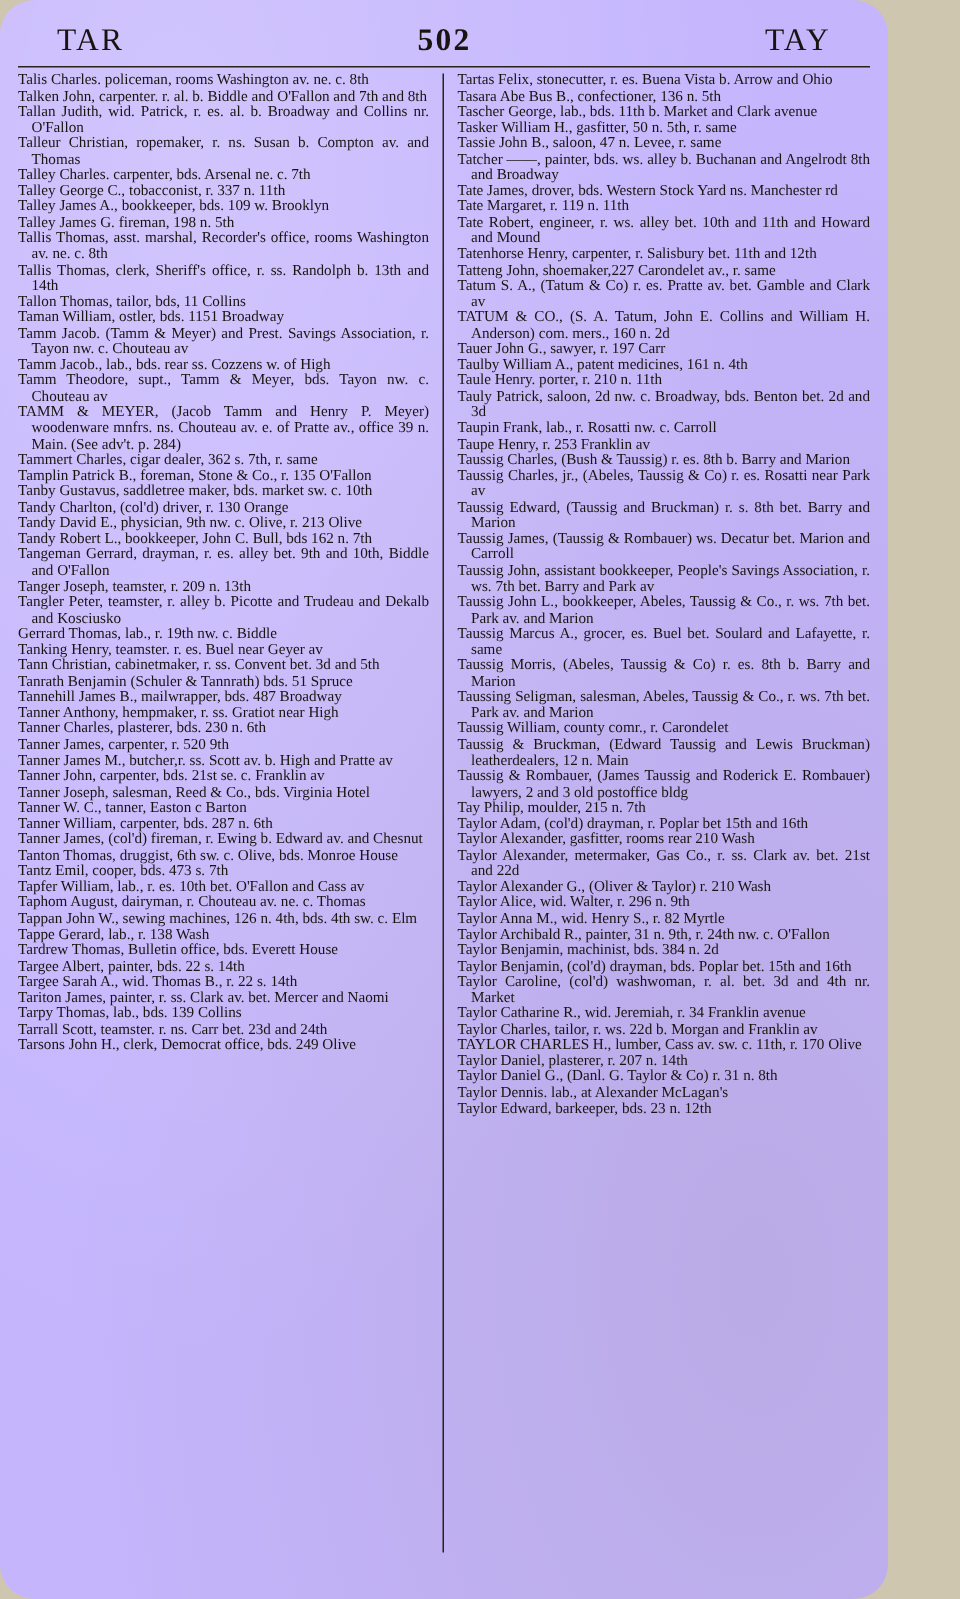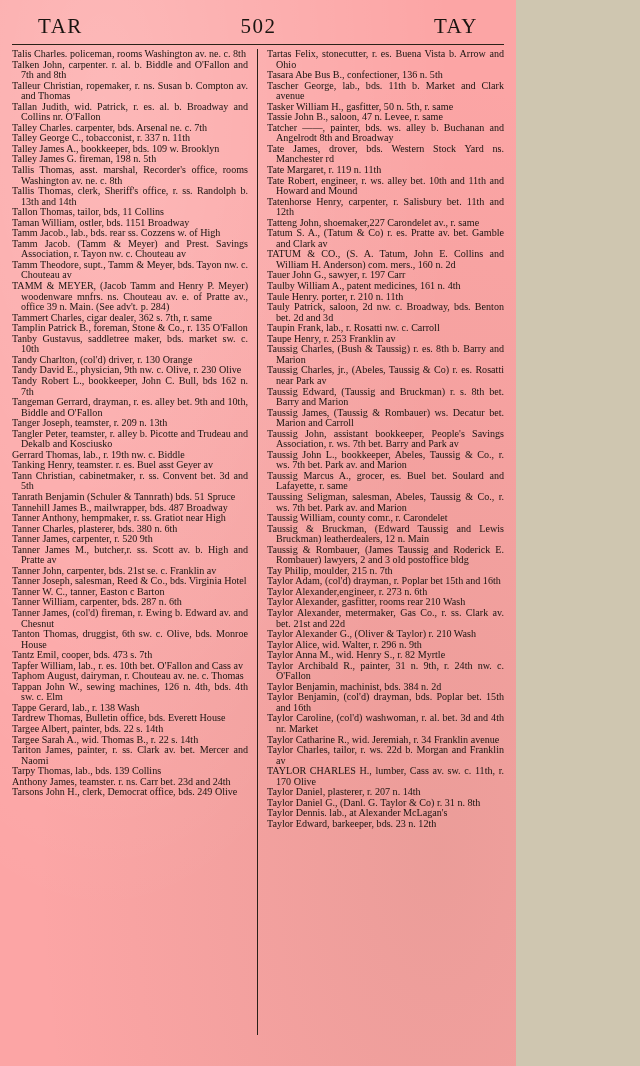--- a/index.html
+++ b/index.html
@@ -8,26 +8,27 @@
     background: #cfc6b0;
   }
   body {
     width: 640px;
     height: 1066px;
     font-family: "Liberation Serif", serif;
     color: #1a1410;
   }
   .page {
     position: relative;
-    width: 516px;
+    width: 592px;
     height: 1066px;
-    background: #fca5a5;
+    background: #c4b5fd;
     box-sizing: border-box;
     padding: 14px 12px 8px 12px;
     overflow: hidden;
+    border-radius: 23px;
   }
   .page::before {
     content: "";
     position: absolute;
     inset: 0;
     background:
       radial-gradient(ellipse at 20% 10%, rgba(255,255,255,0.22), rgba(255,255,255,0) 60%),
       radial-gradient(ellipse at 85% 80%, rgba(120,100,70,0.13), rgba(255,255,255,0) 65%);
     pointer-events: none;
   }
@@ -38,21 +39,21 @@
     justify-content: space-between;
     font-size: 21px;
     letter-spacing: 1.5px;
     padding: 0 26px 5px 26px;
     font-family: "Liberation Serif", serif;
   }
   .header .hdr-left, .header .hdr-right {
     font-weight: normal;
   }
   .header .hdr-center {
-    font-weight: normal;
+    font-weight: bold;
   }
   .rule {
     position: relative;
     border-top: 1.6px solid #2a2118;
     margin: 0 0 4px 0;
   }
   .columns {
     position: relative;
     display: flex;
     height: 986px;
@@ -89,69 +90,69 @@
     <span class="hdr-center">502</span>
     <span class="hdr-right">TAY</span>
   </div>
 
   <div class="rule"></div>
 
   <div class="columns">
     <div class="col col-left" id="col-left">
         <p class="entry">Talis Charles. policeman, rooms Washington av. ne. c. 8th</p>
         <p class="entry">Talken John, carpenter. r. al. b. Biddle and O'Fallon and 7th and 8th</p>
+        <p class="entry">Tallan Judith, wid. Patrick, r. es. al. b. Broadway and Collins nr. O'Fallon</p>
         <p class="entry">Talleur Christian, ropemaker, r. ns. Susan b. Compton av. and Thomas</p>
-        <p class="entry">Tallan Judith, wid. Patrick, r. es. al. b. Broadway and Collins nr. O'Fallon</p>
         <p class="entry">Talley Charles. carpenter, bds. Arsenal ne. c. 7th</p>
         <p class="entry">Talley George C., tobacconist, r. 337 n. 11th</p>
         <p class="entry">Talley James A., bookkeeper, bds. 109 w. Brooklyn</p>
         <p class="entry">Talley James G. fireman, 198 n. 5th</p>
         <p class="entry">Tallis Thomas, asst. marshal, Recorder's office, rooms Washington av. ne. c. 8th</p>
         <p class="entry">Tallis Thomas, clerk, Sheriff's office, r. ss. Randolph b. 13th and 14th</p>
         <p class="entry">Tallon Thomas, tailor, bds, 11 Collins</p>
         <p class="entry">Taman William, ostler, bds. 1151 Broadway</p>
+        <p class="entry">Tamm Jacob. (Tamm &amp; Meyer) and Prest. Savings Association, r. Tayon nw. c. Chouteau av</p>
         <p class="entry">Tamm Jacob., lab., bds. rear ss. Cozzens w. of High</p>
-        <p class="entry">Tamm Jacob. (Tamm &amp; Meyer) and Prest. Savings Association, r. Tayon nw. c. Chouteau av</p>
         <p class="entry">Tamm Theodore, supt., Tamm &amp; Meyer, bds. Tayon nw. c. Chouteau av</p>
         <p class="entry">TAMM &amp; MEYER, (Jacob Tamm and Henry P. Meyer) woodenware mnfrs. ns. Chouteau av. e. of Pratte av., office 39 n. Main. (See adv't. p. 284)</p>
         <p class="entry">Tammert Charles, cigar dealer, 362 s. 7th, r. same</p>
         <p class="entry">Tamplin Patrick B., foreman, Stone &amp; Co., r. 135 O'Fallon</p>
         <p class="entry">Tanby Gustavus, saddletree maker, bds. market sw. c. 10th</p>
         <p class="entry">Tandy Charlton, (col'd) driver, r. 130 Orange</p>
-        <p class="entry">Tandy David E., physician, 9th nw. c. Olive, r. 230 Olive</p>
+        <p class="entry">Tandy David E., physician, 9th nw. c. Olive, r. 213 Olive</p>
         <p class="entry">Tandy Robert L., bookkeeper, John C. Bull, bds 162 n. 7th</p>
         <p class="entry">Tangeman Gerrard, drayman, r. es. alley bet. 9th and 10th, Biddle and O'Fallon</p>
         <p class="entry">Tanger Joseph, teamster, r. 209 n. 13th</p>
         <p class="entry">Tangler Peter, teamster, r. alley b. Picotte and Trudeau and Dekalb and Kosciusko</p>
         <p class="entry">Gerrard Thomas, lab., r. 19th nw. c. Biddle</p>
-        <p class="entry">Tanking Henry, teamster. r. es. Buel asst Geyer av</p>
+        <p class="entry">Tanking Henry, teamster. r. es. Buel near Geyer av</p>
         <p class="entry">Tann Christian, cabinetmaker, r. ss. Convent bet. 3d and 5th</p>
         <p class="entry">Tanrath Benjamin (Schuler &amp; Tannrath) bds. 51 Spruce</p>
         <p class="entry">Tannehill James B., mailwrapper, bds. 487 Broadway</p>
         <p class="entry">Tanner Anthony, hempmaker, r. ss. Gratiot near High</p>
-        <p class="entry">Tanner Charles, plasterer, bds. 380 n. 6th</p>
+        <p class="entry">Tanner Charles, plasterer, bds. 230 n. 6th</p>
         <p class="entry">Tanner James, carpenter, r. 520 9th</p>
         <p class="entry">Tanner James M., butcher,r. ss. Scott av. b. High and Pratte av</p>
         <p class="entry">Tanner John, carpenter, bds. 21st se. c. Franklin av</p>
         <p class="entry">Tanner Joseph, salesman, Reed &amp; Co., bds. Virginia Hotel</p>
         <p class="entry">Tanner W. C., tanner, Easton c Barton</p>
         <p class="entry">Tanner William, carpenter, bds. 287 n. 6th</p>
         <p class="entry">Tanner James, (col'd) fireman, r. Ewing b. Edward av. and Chesnut</p>
         <p class="entry">Tanton Thomas, druggist, 6th sw. c. Olive, bds. Monroe House</p>
         <p class="entry">Tantz Emil, cooper, bds. 473 s. 7th</p>
         <p class="entry">Tapfer William, lab., r. es. 10th bet. O'Fallon and Cass av</p>
         <p class="entry">Taphom August, dairyman, r. Chouteau av. ne. c. Thomas</p>
         <p class="entry">Tappan John W., sewing machines, 126 n. 4th, bds. 4th sw. c. Elm</p>
         <p class="entry">Tappe Gerard, lab., r. 138 Wash</p>
         <p class="entry">Tardrew Thomas, Bulletin office, bds. Everett House</p>
         <p class="entry">Targee Albert, painter, bds. 22 s. 14th</p>
         <p class="entry">Targee Sarah A., wid. Thomas B., r. 22 s. 14th</p>
         <p class="entry">Tariton James, painter, r. ss. Clark av. bet. Mercer and Naomi</p>
         <p class="entry">Tarpy Thomas, lab., bds. 139 Collins</p>
-        <p class="entry">Anthony James, teamster. r. ns. Carr bet. 23d and 24th</p>
+        <p class="entry">Tarrall Scott, teamster. r. ns. Carr bet. 23d and 24th</p>
         <p class="entry">Tarsons John H., clerk, Democrat office, bds. 249 Olive</p>
       </div>
     <div class="col col-right" id="col-right">
         <p class="entry">Tartas Felix, stonecutter, r. es. Buena Vista b. Arrow and Ohio</p>
         <p class="entry">Tasara Abe Bus B., confectioner, 136 n. 5th</p>
         <p class="entry">Tascher George, lab., bds. 11th b. Market and Clark avenue</p>
         <p class="entry">Tasker William H., gasfitter, 50 n. 5th, r. same</p>
         <p class="entry">Tassie John B., saloon, 47 n. Levee, r. same</p>
         <p class="entry">Tatcher ——, painter, bds. ws. alley b. Buchanan and Angelrodt 8th and Broadway</p>
         <p class="entry">Tate James, drover, bds. Western Stock Yard ns. Manchester rd</p>
@@ -167,27 +168,27 @@
         <p class="entry">Tauly Patrick, saloon, 2d nw. c. Broadway, bds. Benton bet. 2d and 3d</p>
         <p class="entry">Taupin Frank, lab., r. Rosatti nw. c. Carroll</p>
         <p class="entry">Taupe Henry, r. 253 Franklin av</p>
         <p class="entry">Taussig Charles, (Bush &amp; Taussig) r. es. 8th b. Barry and Marion</p>
         <p class="entry">Taussig Charles, jr., (Abeles, Taussig &amp; Co) r. es. Rosatti near Park av</p>
         <p class="entry">Taussig Edward, (Taussig and Bruckman) r. s. 8th bet. Barry and Marion</p>
         <p class="entry">Taussig James, (Taussig &amp; Rombauer) ws. Decatur bet. Marion and Carroll</p>
         <p class="entry">Taussig John, assistant bookkeeper, People's Savings Association, r. ws. 7th bet. Barry and Park av</p>
         <p class="entry">Taussig John L., bookkeeper, Abeles, Taussig &amp; Co., r. ws. 7th bet. Park av. and Marion</p>
         <p class="entry">Taussig Marcus A., grocer, es. Buel bet. Soulard and Lafayette, r. same</p>
+        <p class="entry">Taussig Morris, (Abeles, Taussig &amp; Co) r. es. 8th b. Barry and Marion</p>
         <p class="entry">Taussing Seligman, salesman, Abeles, Taussig &amp; Co., r. ws. 7th bet. Park av. and Marion</p>
         <p class="entry">Taussig William, county comr., r. Carondelet</p>
         <p class="entry">Taussig &amp; Bruckman, (Edward Taussig and Lewis Bruckman) leatherdealers, 12 n. Main</p>
         <p class="entry">Taussig &amp; Rombauer, (James Taussig and Roderick E. Rombauer) lawyers, 2 and 3 old postoffice bldg</p>
         <p class="entry">Tay Philip, moulder, 215 n. 7th</p>
         <p class="entry">Taylor Adam, (col'd) drayman, r. Poplar bet 15th and 16th</p>
-        <p class="entry">Taylor Alexander,engineer, r. 273 n. 6th</p>
         <p class="entry">Taylor Alexander, gasfitter, rooms rear 210 Wash</p>
         <p class="entry">Taylor Alexander, metermaker, Gas Co., r. ss. Clark av. bet. 21st and 22d</p>
         <p class="entry">Taylor Alexander G., (Oliver &amp; Taylor) r. 210 Wash</p>
         <p class="entry">Taylor Alice, wid. Walter, r. 296 n. 9th</p>
         <p class="entry">Taylor Anna M., wid. Henry S., r. 82 Myrtle</p>
         <p class="entry">Taylor Archibald R., painter, 31 n. 9th, r. 24th nw. c. O'Fallon</p>
         <p class="entry">Taylor Benjamin, machinist, bds. 384 n. 2d</p>
         <p class="entry">Taylor Benjamin, (col'd) drayman, bds. Poplar bet. 15th and 16th</p>
         <p class="entry">Taylor Caroline, (col'd) washwoman, r. al. bet. 3d and 4th nr. Market</p>
         <p class="entry">Taylor Catharine R., wid. Jeremiah, r. 34 Franklin avenue</p>

